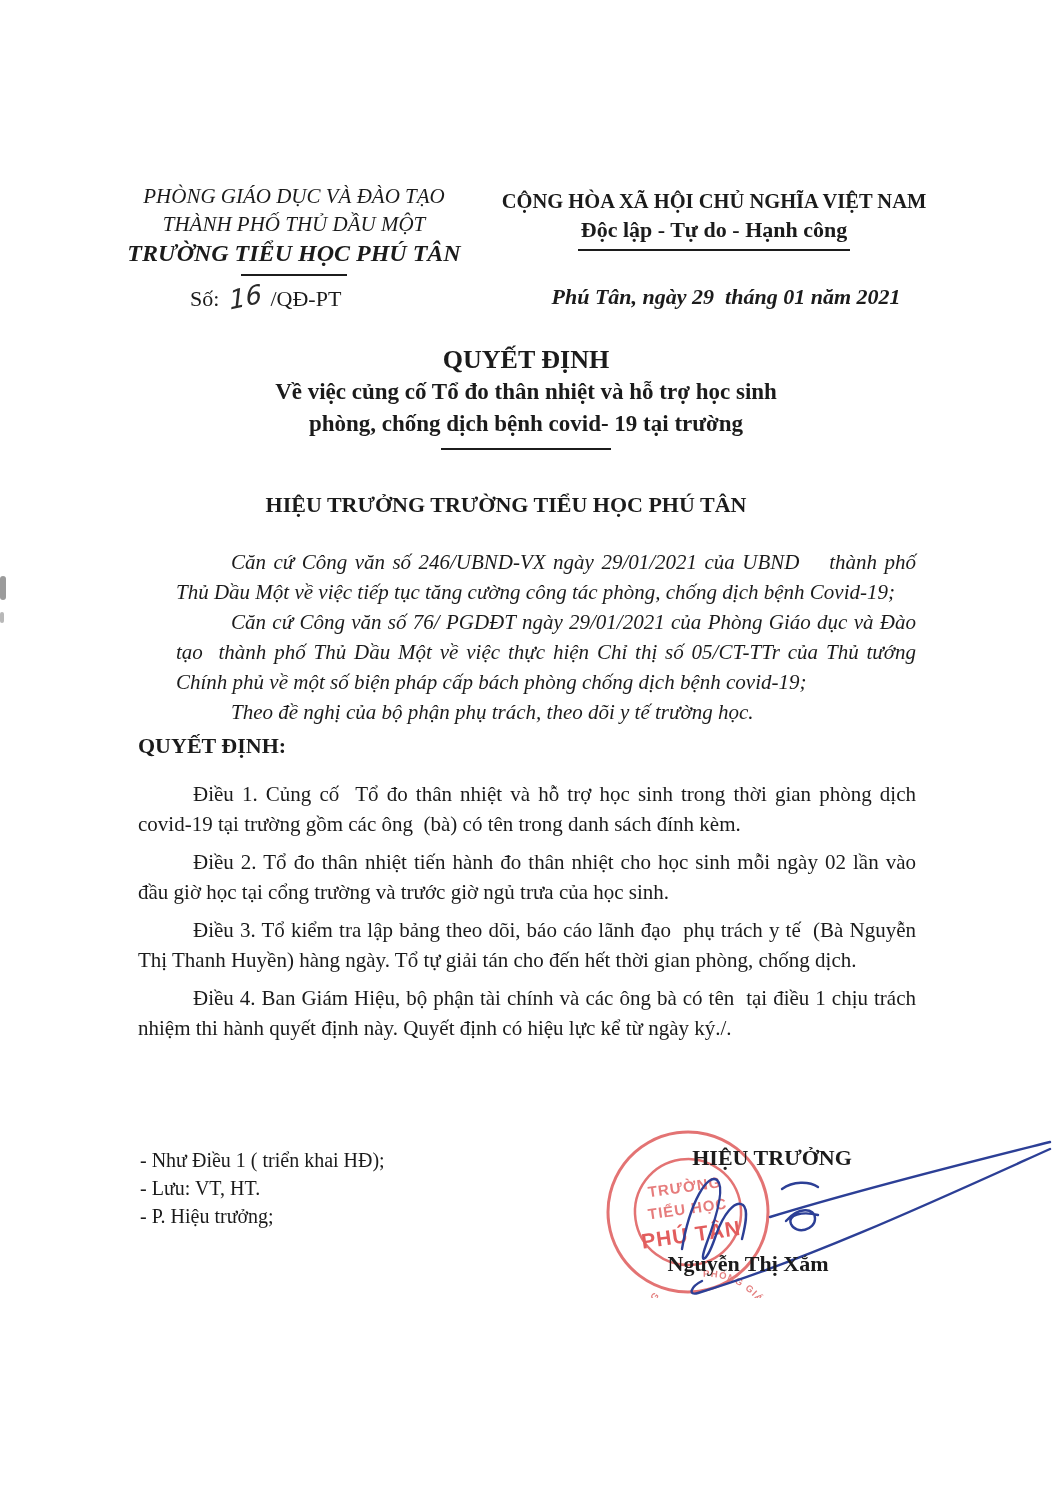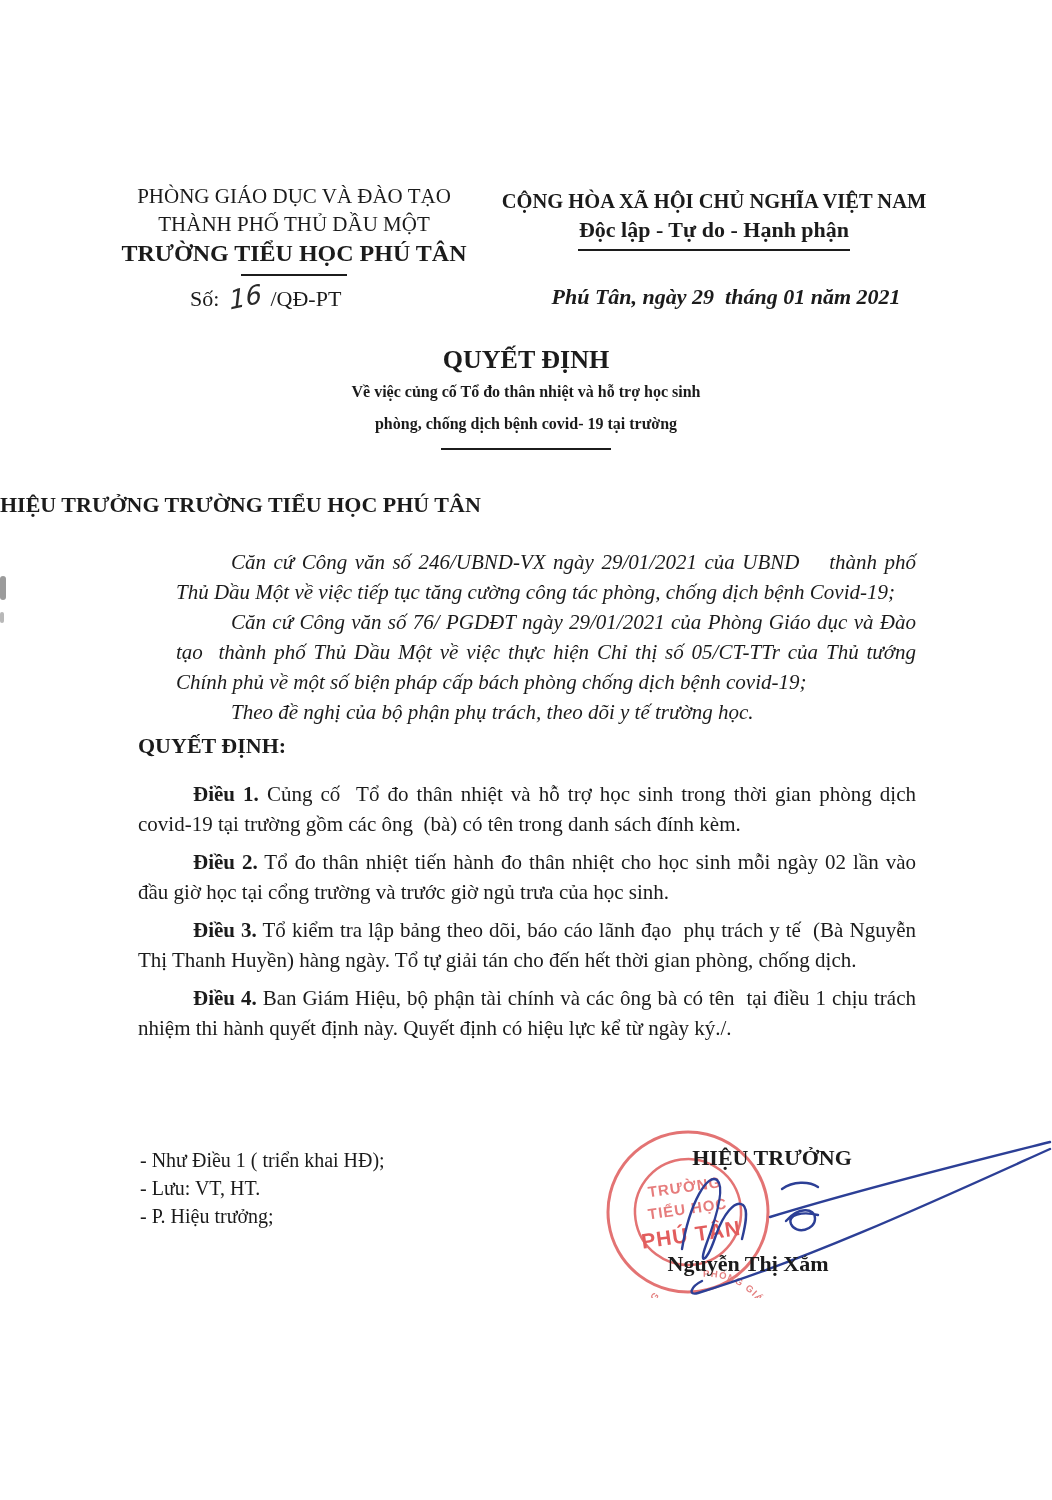--- a/index.html
+++ b/index.html
@@ -3,54 +3,54 @@
 <meta charset="utf-8">
 <style>
   html,body{margin:0;padding:0;}
   body{
     width:1052px;height:1500px;background:#ffffff;position:relative;
     font-family:"Liberation Serif","DejaVu Serif",serif;color:#1b1b1b;
     overflow:hidden;
   }
   .abs{position:absolute;}
   
-  .header-left{left:118px;top:182px;width:352px;text-align:center;}
+  .header-left{left:118px;top:182px;width:352px;text-align:center;font-style:italic;}
   .header-left .l1,.header-left .l2{font-size:21px;line-height:28px;}
   .header-left .l3{font-size:24px;line-height:30px;font-weight:bold;}
   .rule{border-top:2px solid #1c1c1c;height:0;}
   .header-left .rule{width:106px;margin:6px auto 0;}
   .header-right{left:490px;top:188px;width:448px;text-align:center;}
   .header-right .l1{font-size:20.5px;line-height:27px;font-weight:bold;}
   .header-right .l2{font-size:22px;line-height:29px;font-weight:bold;}
   .header-right .rule{width:272px;margin:5px auto 0;}
   
   .ref-row{left:190px;top:282px;font-size:22px;white-space:nowrap;}
   .handwritten{
     display:inline-block;font-family:"DejaVu Sans",sans-serif;font-style:italic;
     font-size:26px;transform:rotate(-12deg) skewX(-8deg);margin:0 8px 0 10px;color:#2a2a2a;
   }
   .date-line{left:528px;top:284px;width:396px;text-align:center;
     font-size:22px;font-weight:bold;font-style:italic;white-space:nowrap;}
   
   .title-block{left:0;top:343px;width:1052px;text-align:center;}
   .title-block .t1{font-size:26px;font-weight:bold;line-height:33px;}
-  .title-block .t2{font-size:16px;font-weight:bold;line-height:32px;}
+  .title-block .t2{font-size:23px;font-weight:bold;line-height:32px;}
   .title-block .rule{width:170px;margin:8px auto 0;}
-  .issuer-heading{left:0;top:492px;width:1012px;text-align:left;
+  .issuer-heading{left:0;top:492px;width:1012px;text-align:center;
     font-size:22px;font-weight:bold;}
   
   .body-content{left:138px;top:547px;width:778px;font-size:21px;line-height:30px;
     text-align:justify;}
   .body-content p{margin:0;text-indent:55px;}
   p.preamble{font-style:italic;margin-left:38px;}
   .decision-heading{text-align:left;font-weight:bold;font-size:22px;
     margin-top:4px !important;text-indent:0 !important;}
   p.article{margin-top:8px !important;}
   p.article.first{margin-top:18px !important;}
-  .article-label{font-weight:bold;}
+  .article-label{font-weight:normal;}
   
   .recipients{left:140px;top:1146px;font-size:20px;line-height:28px;}
   .recipients .rec-title{font-size:21px;font-weight:bold;font-style:italic;line-height:26px;}
   .sign-role{left:622px;top:1145px;width:300px;text-align:center;
     font-size:22px;font-weight:bold;}
   .sign-name{left:592px;top:1251px;width:312px;text-align:center;
     font-size:22px;font-weight:bold;}
   .stamp-svg{left:602px;top:1126px;}
   .signature-svg{left:618px;top:1123px;}
   
@@ -63,21 +63,21 @@
 
 <div class="abs header-left">
   <div class="l1">PHÒNG GIÁO DỤC VÀ ĐÀO TẠO</div>
   <div class="l2">THÀNH PHỐ THỦ DẦU MỘT</div>
   <div class="l3">TRƯỜNG TIỂU HỌC PHÚ TÂN</div>
   <div class="rule"></div>
 </div>
 
 <div class="abs header-right">
   <div class="l1">CỘNG HÒA XÃ HỘI CHỦ NGHĨA VIỆT NAM</div>
-  <div class="l2">Độc lập - Tự do - Hạnh phận</div>
+  <div class="l2">Độc lập - Tự do - Hạnh công</div>
   <div class="rule"></div>
 </div>
 
 <div class="abs ref-row">
   <span>Số:</span><span class="handwritten">16</span><span>/QĐ-PT</span>
 </div>
 <div class="abs date-line">Phú Tân, ngày 29&nbsp; tháng 01 năm 2021</div>
 
 <div class="abs title-block">
   <div class="t1">QUYẾT ĐỊNH</div>

